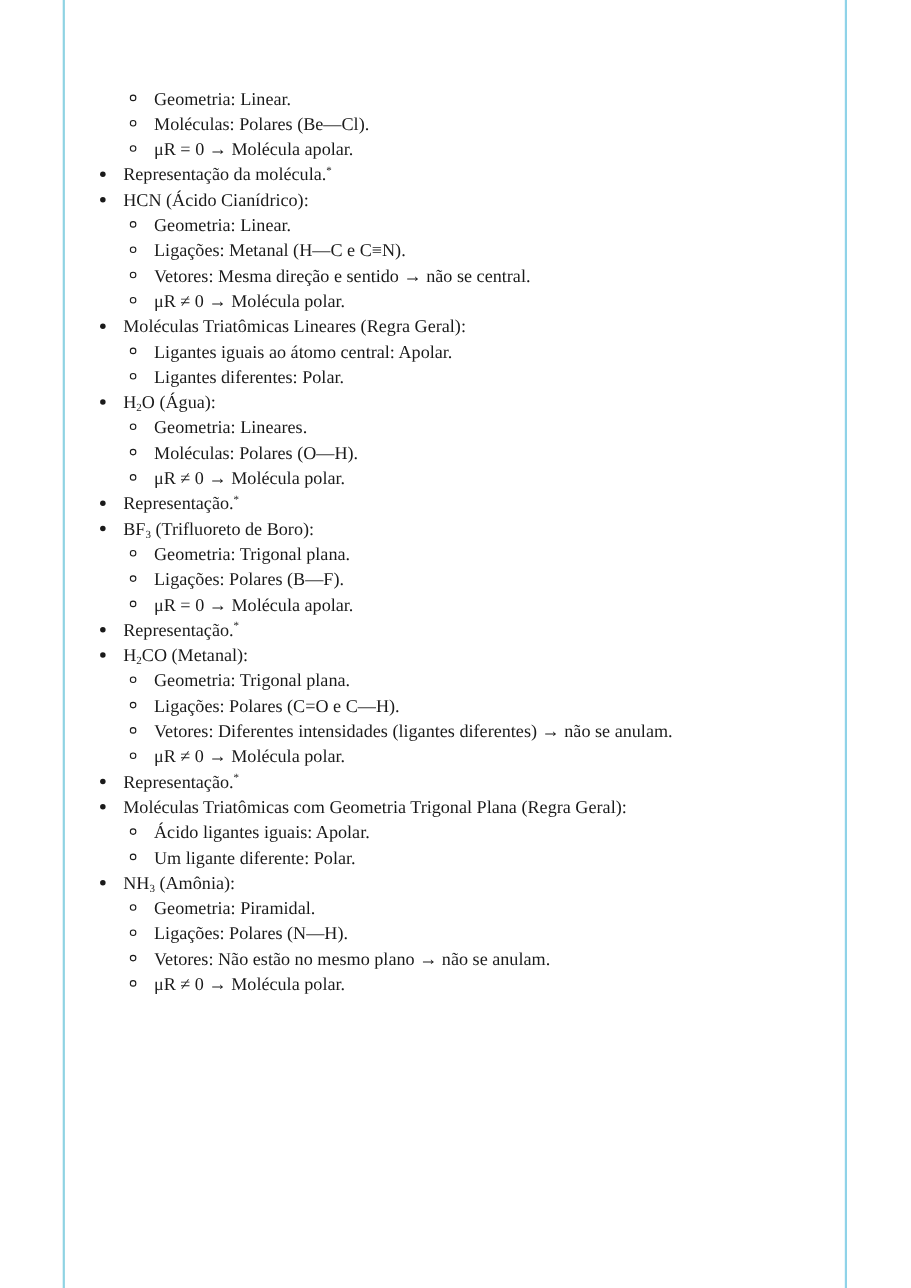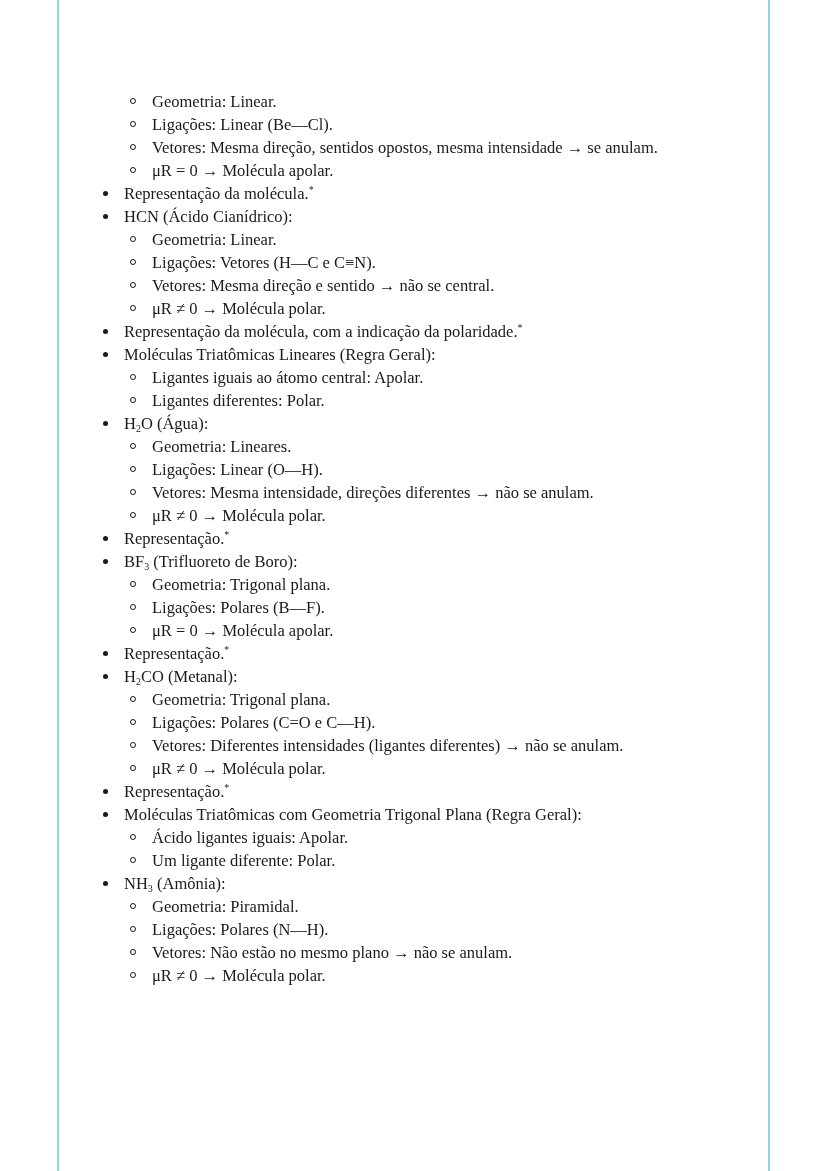--- a/index.html
+++ b/index.html
@@ -32,21 +32,21 @@
       background: #8fd3e8;
     }
     .content {
       position: absolute;
       left: 0;
       top: 78px;
       width: 828px;
     }
     ul.top {
       list-style: none;
-      margin: 12px;
+      margin: 0;
       padding: 0;
     }
     .row {
       position: relative;
       height: 23px;
       line-height: 23px;
       font-size: 16.5px;
       white-space: nowrap;
     }
     .row.l1 { padding-left: 112px; }
@@ -83,37 +83,34 @@
   </style>
 </head>
 <body>
 
 <div class="page-border-left"></div>
 <div class="page-border-right"></div>
 
 <div class="content">
   <ul class="top" id="list">
       <li class="row l2"><span class="bullet-circle"></span><span>Geometria: Linear.</span></li>
-      <li class="row l2"><span class="bullet-circle"></span><span>Ligações: Linear (Be—Cl).</span></li>
-      <li class="row l2"><span class="bullet-circle"></span><span>Vetores: Mesma direção, sentidos opostos, mesma intensidade → se anulam.</span></li>
+      <li class="row l2"><span class="bullet-circle"></span><span>Moléculas: Polares (Be—Cl).</span></li>
       <li class="row l2"><span class="bullet-circle"></span><span>μR = 0 → Molécula apolar.</span></li>
       <li class="row l1"><span class="bullet-disc"></span><span>Representação da molécula.</span><span class="sup-star">*</span></li>
       <li class="row l1"><span class="bullet-disc"></span><span>HCN (Ácido Cianídrico):</span></li>
       <li class="row l2"><span class="bullet-circle"></span><span>Geometria: Linear.</span></li>
-      <li class="row l2"><span class="bullet-circle"></span><span>Ligações: Vetores (H—C e C≡N).</span></li>
+      <li class="row l2"><span class="bullet-circle"></span><span>Ligações: Metanal (H—C e C≡N).</span></li>
       <li class="row l2"><span class="bullet-circle"></span><span>Vetores: Mesma direção e sentido → não se central.</span></li>
       <li class="row l2"><span class="bullet-circle"></span><span>μR ≠ 0 → Molécula polar.</span></li>
-      <li class="row l1"><span class="bullet-disc"></span><span>Representação da molécula, com a indicação da polaridade.</span><span class="sup-star">*</span></li>
       <li class="row l1"><span class="bullet-disc"></span><span>Moléculas Triatômicas Lineares (Regra Geral):</span></li>
       <li class="row l2"><span class="bullet-circle"></span><span>Ligantes iguais ao átomo central: Apolar.</span></li>
       <li class="row l2"><span class="bullet-circle"></span><span>Ligantes diferentes: Polar.</span></li>
       <li class="row l1"><span class="bullet-disc"></span><span>H</span><span class="sub">2</span><span>O (Água):</span></li>
       <li class="row l2"><span class="bullet-circle"></span><span>Geometria: Lineares.</span></li>
-      <li class="row l2"><span class="bullet-circle"></span><span>Ligações: Linear (O—H).</span></li>
-      <li class="row l2"><span class="bullet-circle"></span><span>Vetores: Mesma intensidade, direções diferentes → não se anulam.</span></li>
+      <li class="row l2"><span class="bullet-circle"></span><span>Moléculas: Polares (O—H).</span></li>
       <li class="row l2"><span class="bullet-circle"></span><span>μR ≠ 0 → Molécula polar.</span></li>
       <li class="row l1"><span class="bullet-disc"></span><span>Representação.</span><span class="sup-star">*</span></li>
       <li class="row l1"><span class="bullet-disc"></span><span>BF</span><span class="sub">3</span><span> (Trifluoreto de Boro):</span></li>
       <li class="row l2"><span class="bullet-circle"></span><span>Geometria: Trigonal plana.</span></li>
       <li class="row l2"><span class="bullet-circle"></span><span>Ligações: Polares (B—F).</span></li>
       <li class="row l2"><span class="bullet-circle"></span><span>μR = 0 → Molécula apolar.</span></li>
       <li class="row l1"><span class="bullet-disc"></span><span>Representação.</span><span class="sup-star">*</span></li>
       <li class="row l1"><span class="bullet-disc"></span><span>H</span><span class="sub">2</span><span>CO (Metanal):</span></li>
       <li class="row l2"><span class="bullet-circle"></span><span>Geometria: Trigonal plana.</span></li>
       <li class="row l2"><span class="bullet-circle"></span><span>Ligações: Polares (C=O e C—H).</span></li>

